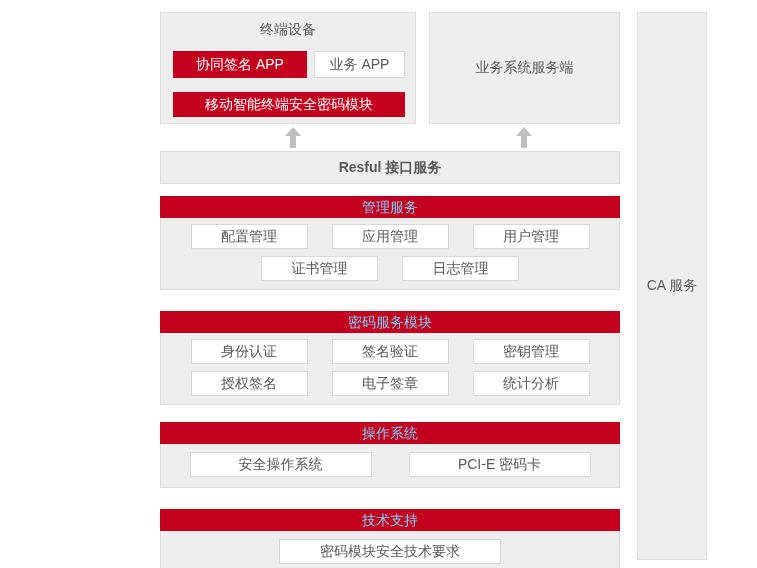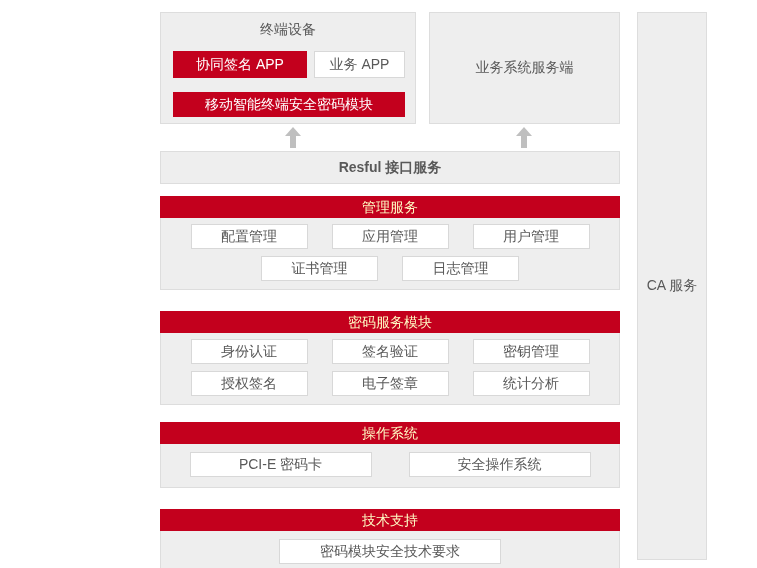--- a/index.html
+++ b/index.html
@@ -69,21 +69,21 @@
     height:33px;line-height:31px;text-align:center;font-size:14px;
     background:var(--panel);border:1px solid var(--panel-border);color:var(--text);font-weight:bold;
   }
 
   
   .section{margin-top:21px;}
   .section:first-child{margin-top:12px;}
   .section:nth-child(3){margin-top:17px;}
   .section-header{
     height:22px;line-height:22px;background:var(--red);
-    color:#fef9c3;text-align:center;font-size:14px;
+    color:#7dd3fc;text-align:center;font-size:14px;
   }
   .section-body{
     background:var(--panel);
     border:1px solid var(--panel-border);border-top:none;
     padding:6px 12px 8px;
     display:flex;flex-wrap:wrap;justify-content:center;align-content:flex-start;
     column-gap:24px;row-gap:7px;
   }
   .cols-2 .section-body,.cols-1 .section-body{padding:8px 0 10px;column-gap:37px;}
   .item{
@@ -146,22 +146,22 @@
             <div class="item">签名验证</div>
             <div class="item">密钥管理</div>
             <div class="item">授权签名</div>
             <div class="item">电子签章</div>
             <div class="item">统计分析</div>
           </div>
         </div>
         <div class="section cols-2">
           <div class="section-header">操作系统</div>
           <div class="section-body">
+            <div class="item">安全操作系统</div>
             <div class="item">PCI-E 密码卡</div>
-            <div class="item">安全操作系统</div>
           </div>
         </div>
         <div class="section cols-1">
           <div class="section-header">技术支持</div>
           <div class="section-body">
             <div class="item">密码模块安全技术要求</div>
           </div>
         </div>
       </div>
 

